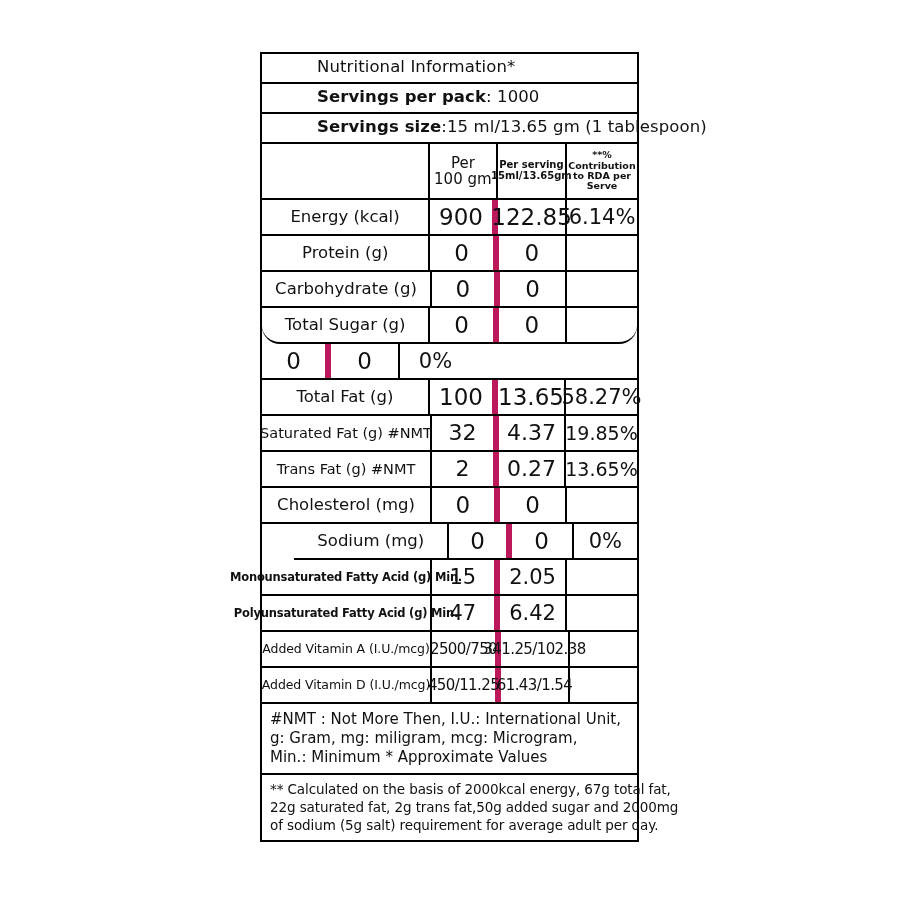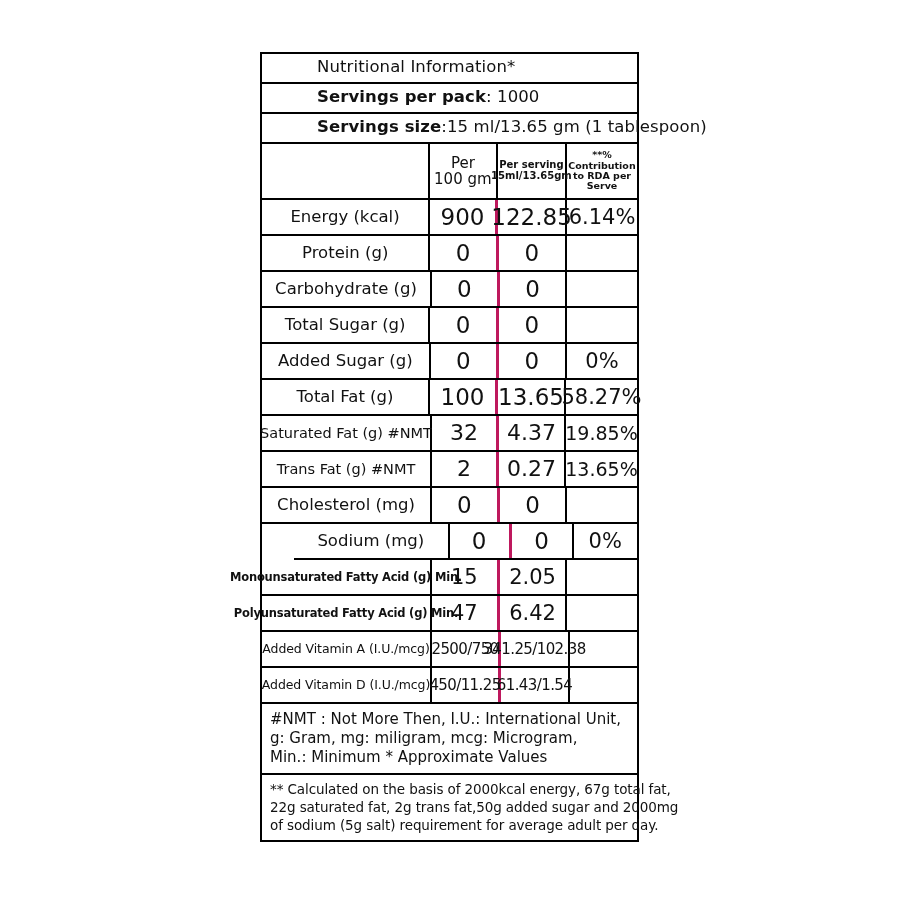--- a/index.html
+++ b/index.html
@@ -84,21 +84,21 @@
     white-space: nowrap;
   }
   .drow .v1, .drow .v2, .drow .v3 {
     box-sizing: border-box;
     display: flex;
     align-items: center;
     justify-content: center;
     color: #111;
     white-space: nowrap;
   }
-  .drow .v1 { width: 69px; border-right: 3px solid #be185d; font-size: 23px; text-align: right; }
+  .drow .v1 { width: 69px; border-right: 6px solid #be185d; font-size: 23px; text-align: right; }
   .drow .v2 { width: 69px; border-right: 2px solid #000; font-size: 23px; }
   .drow .v3 { width: 71px; font-size: 21px; }
 
   
   .drow.small .lbl { font-size: 11.5px; font-weight: 700; letter-spacing: -0.2px; }
   .drow.small .v1, .drow.small .v2 { font-size: 21px; }
 
   .drow.tiny .lbl { font-size: 12.5px; letter-spacing: -0.1px; }
   .drow.tiny .v1 { font-size: 15px; letter-spacing: -0.6px; }
   .drow.tiny .v2 { font-size: 15px; letter-spacing: -0.6px; }
@@ -171,28 +171,27 @@
           <div class="v1">0</div>
           <div class="v2">0</div>
           <div class="v3"></div>
         </div>
         <div class="drow" style="border-bottom: 2px solid rgb(0, 0, 0);">
           <div class="lbl">Carbohydrate (g)</div>
           <div class="v1">0</div>
           <div class="v2">0</div>
           <div class="v3"></div>
         </div>
-        <div class="drow" style="border-bottom: 2px solid rgb(0, 0, 0);">
+        <div class="drow" style="border-bottom: 2px solid rgb(0, 0, 0); border-radius: 18px;">
           <div class="lbl">Total Sugar (g)</div>
           <div class="v1">0</div>
           <div class="v2">0</div>
           <div class="v3"></div>
         </div>
         <div class="drow" style="border-bottom: 2px solid rgb(0, 0, 0);">
-          <div class="lbl">Added Sugar (g)</div>
           <div class="v1">0</div>
           <div class="v2">0</div>
           <div class="v3">0%</div>
         </div>
         <div class="drow" style="border-bottom: 2px solid rgb(0, 0, 0);">
           <div class="lbl">Total Fat (g)</div>
           <div class="v1">100</div>
           <div class="v2">13.65</div>
           <div class="v3">58.27%</div>
         </div>

